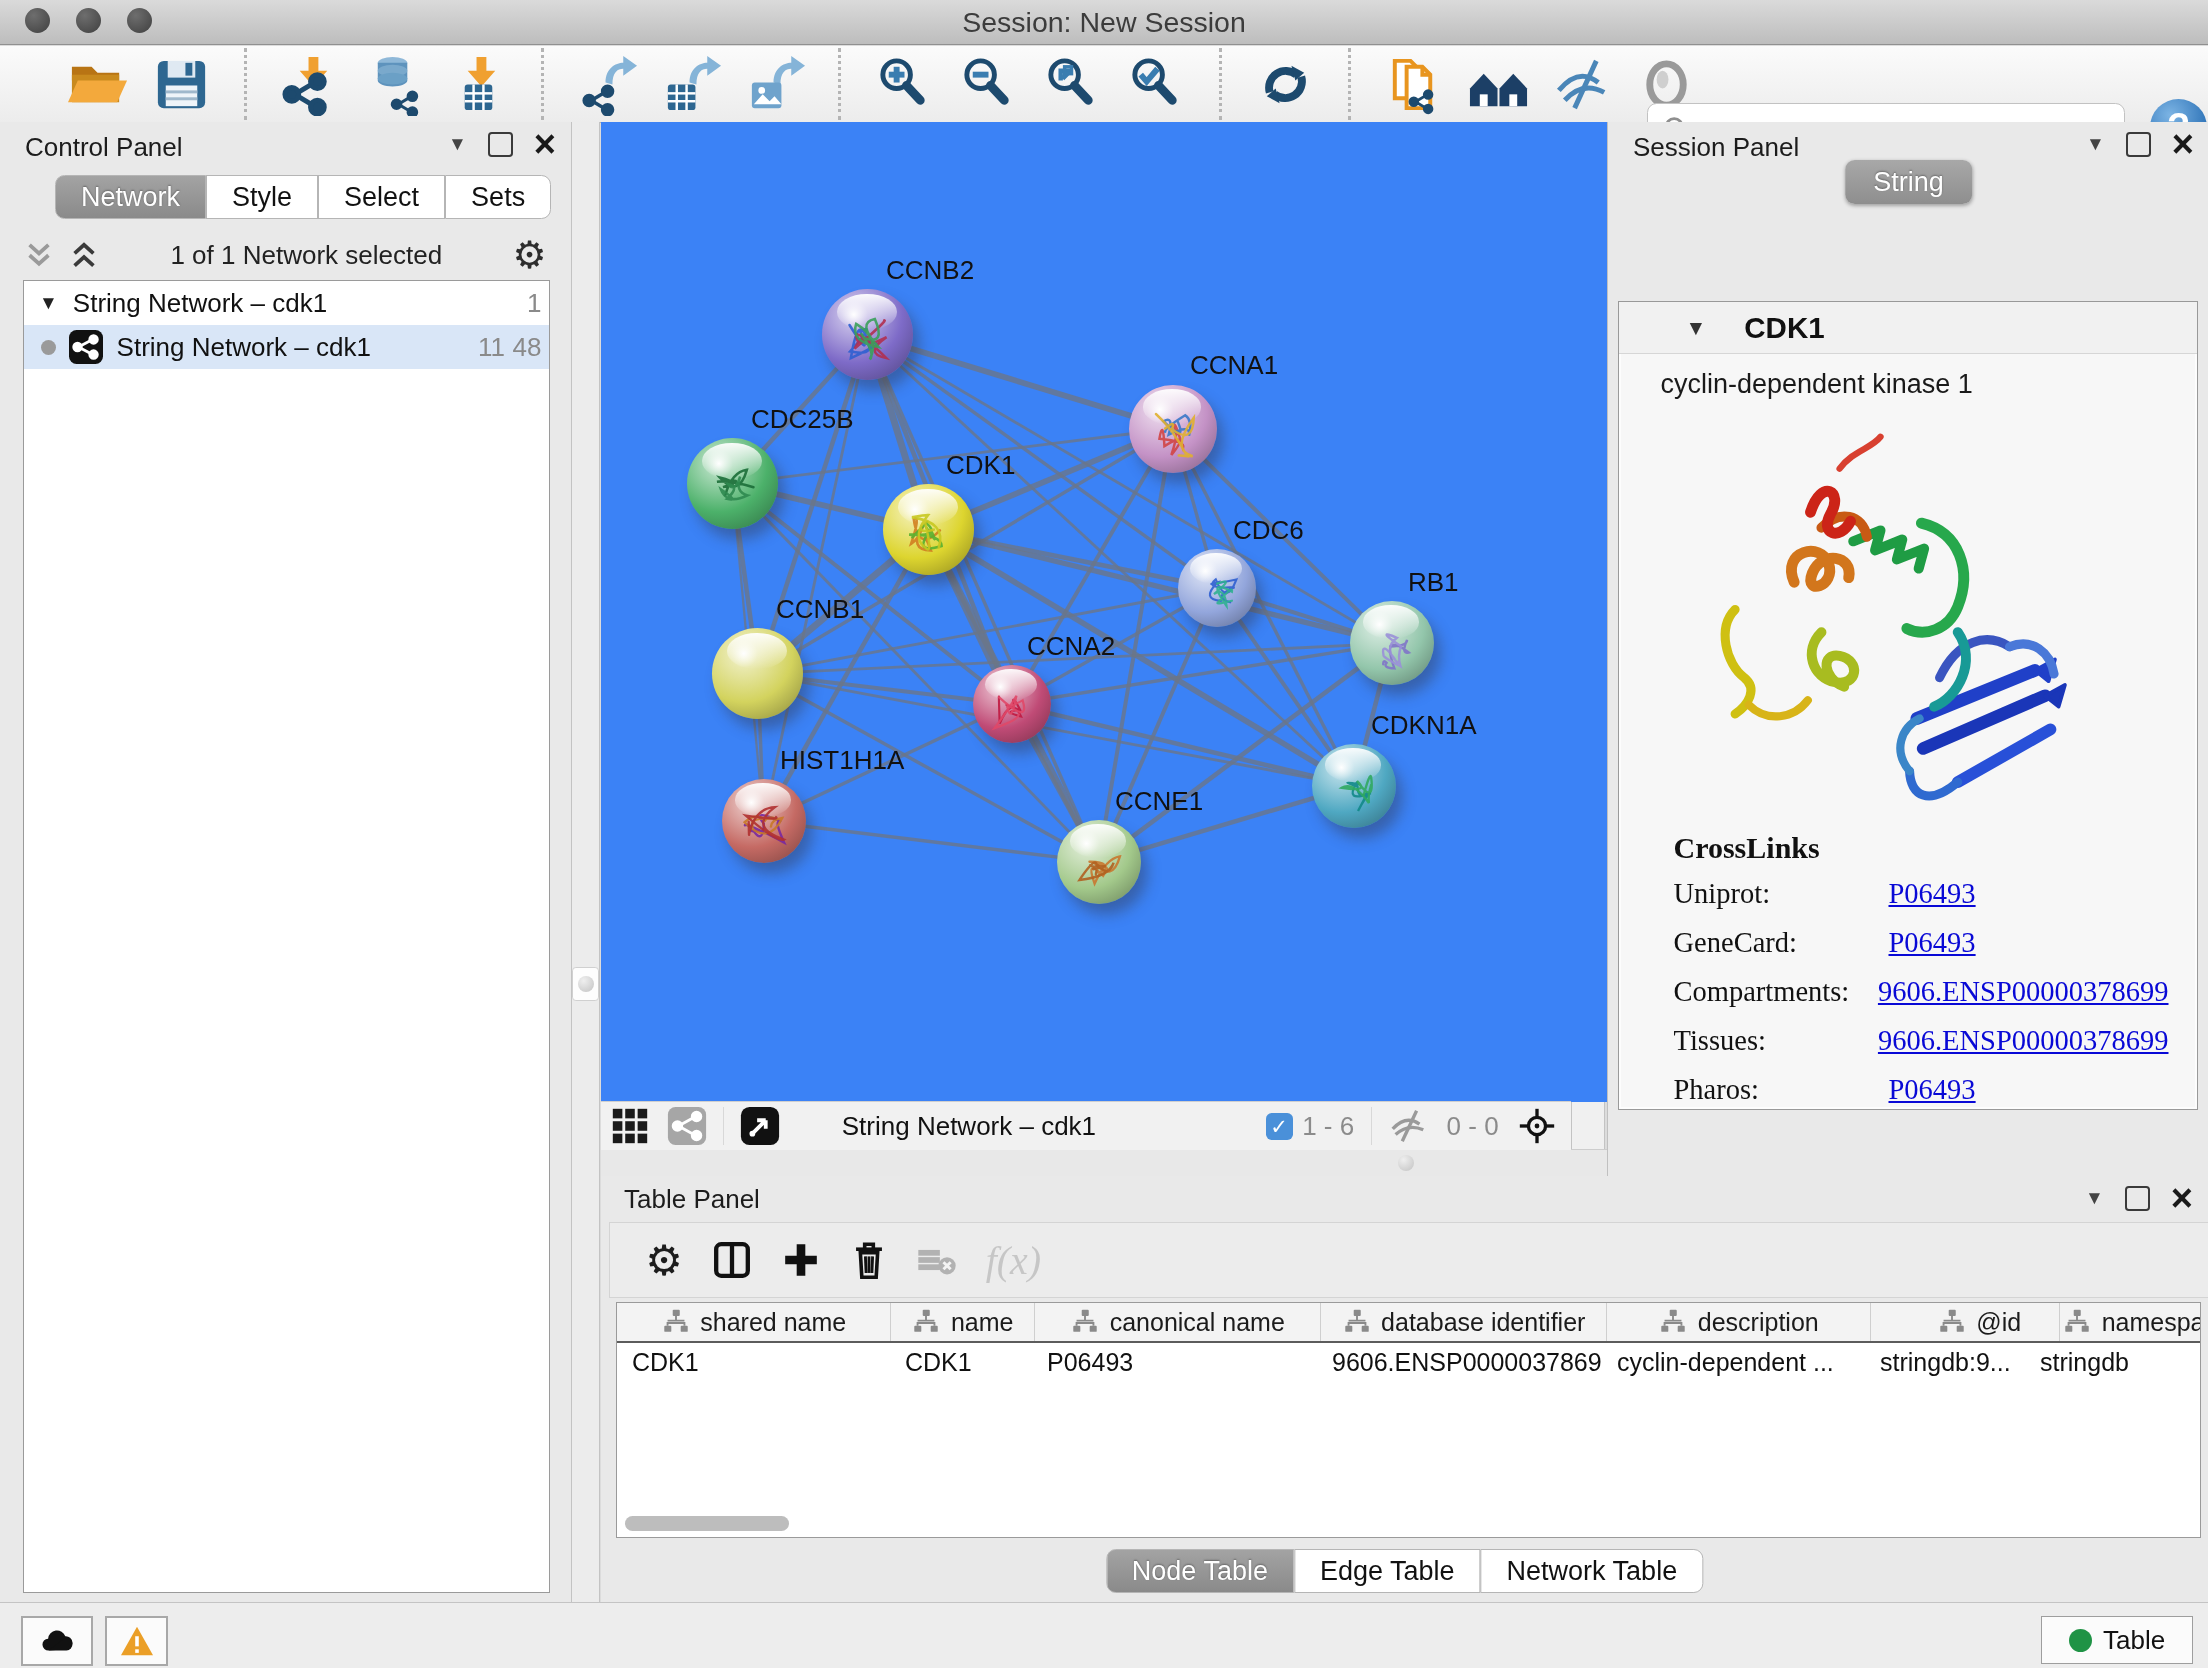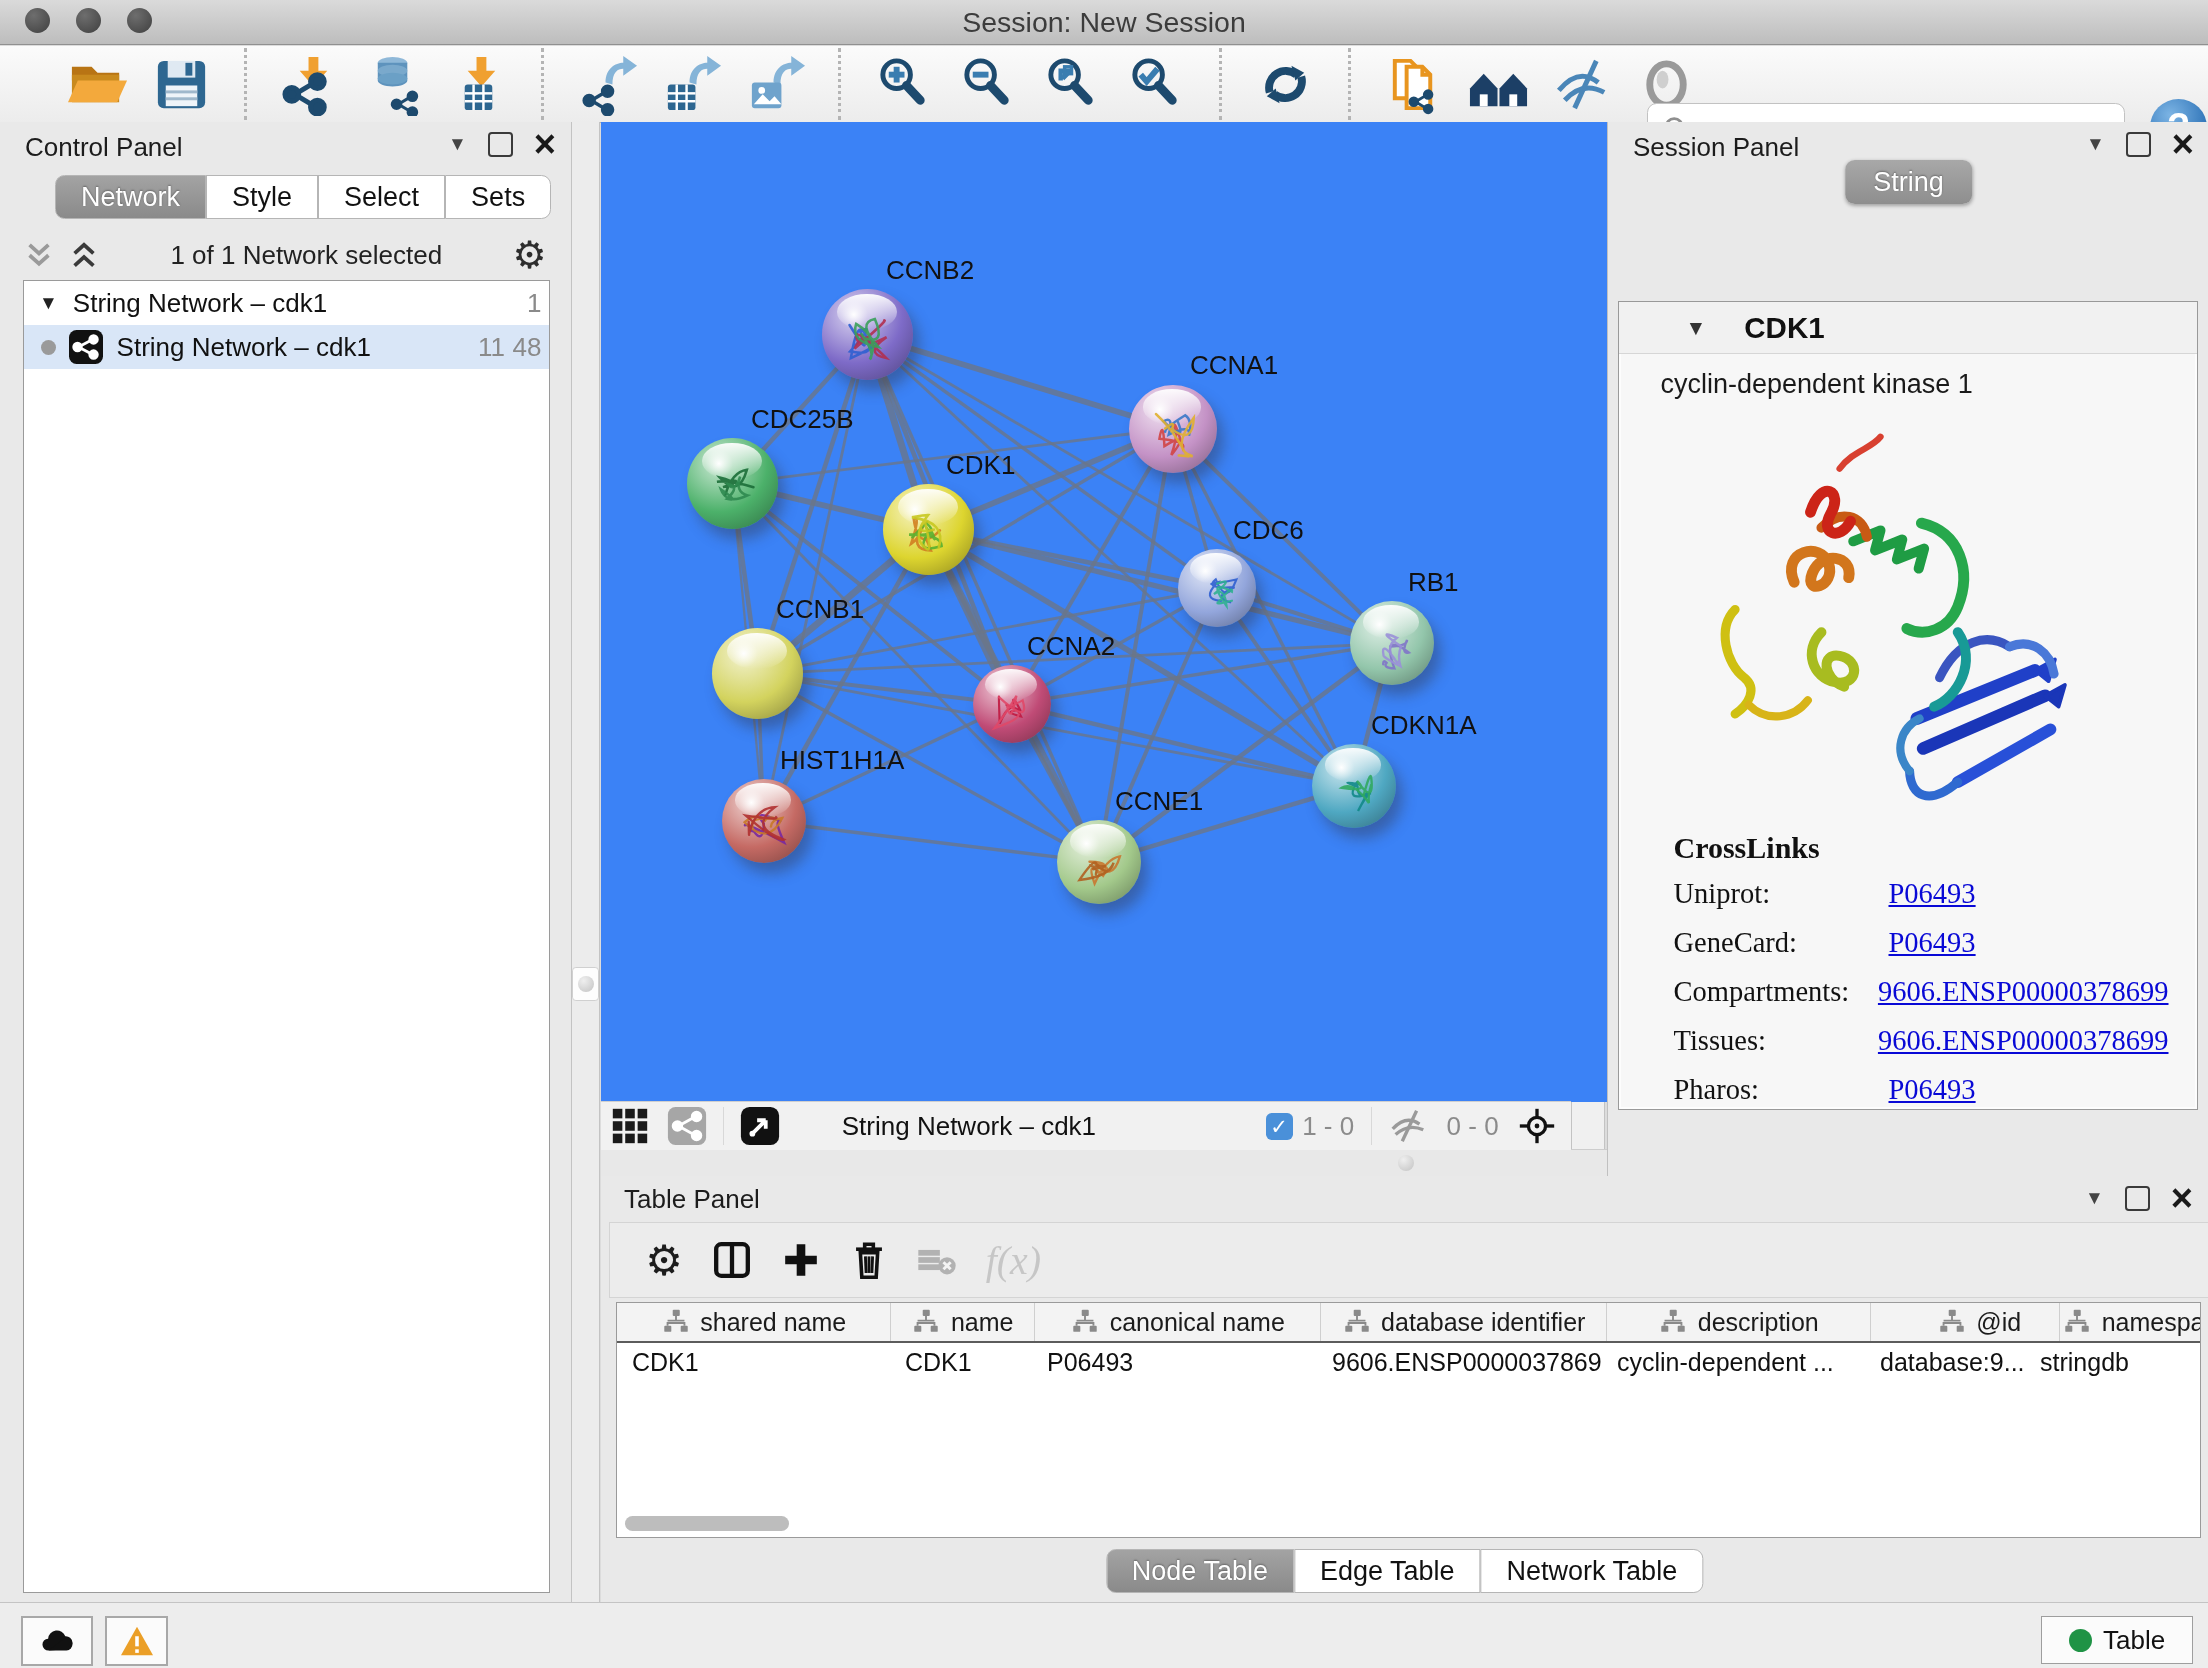--- a/index.html
+++ b/index.html
@@ -585,21 +585,21 @@
   <span class="nf-sep"></span>
   <span class="nf-ico">
     <svg viewBox="0 0 44 44">
         <rect x="2" y="2" width="40" height="40" rx="9" fill="#111"></rect>
         <path d="M14 30 L28 16 M28 16h-9 M28 16v9" stroke="#fff" stroke-width="4" fill="none"></path>
         <circle cx="14" cy="30" r="3" fill="#fff"></circle>
       </svg>
   </span>
   <span class="nf-name">String Network – cdk1</span>
   <span class="nf-check">✓</span>
-  <span class="nf-count">1 - 0</span>
+  <span class="nf-count">1 - 6</span>
   <span class="nf-sep"></span>
   <span class="nf-ico">
     <svg viewBox="0 0 44 44">
         <g fill="none" stroke="#9a9a9a" stroke-width="3.5">
           <path d="M6 25 Q20 10 34 20"></path>
           <path d="M9 31 Q22 19 38 26"></path>
           <line x1="31" y1="6" x2="16" y2="38"></line>
         </g>
       </svg>
   </span>
@@ -810,21 +810,21 @@
           <span>namespace</span>
         </div>
       </div>
     <div>
         <div class="tbl-row">
           <div class="tbl-cell" style="width: 258px;">CDK1</div>
           <div class="tbl-cell" style="width: 127px;">CDK1</div>
           <div class="tbl-cell" style="width: 270px;">P06493</div>
           <div class="tbl-cell" style="width: 270px;">9606.ENSP00000378699</div>
           <div class="tbl-cell" style="width: 248px;">cyclin-dependent ...</div>
-          <div class="tbl-cell" style="width: 145px;">database:9...</div>
+          <div class="tbl-cell" style="width: 145px;">stringdb:9...</div>
           <div class="tbl-cell" style="width: 158px;">stringdb</div>
         </div>
       </div>
     <div class="tbl-scroll"></div>
   </div>
   <div class="seg tp-tabs">
     <span class="seg-btn selected">Node Table</span>
     <span class="seg-btn">Edge Table</span>
     <span class="seg-btn">Network Table</span>
   </div>

